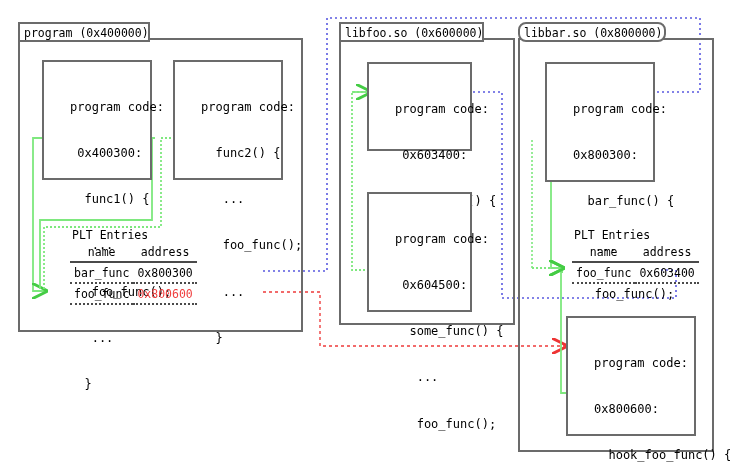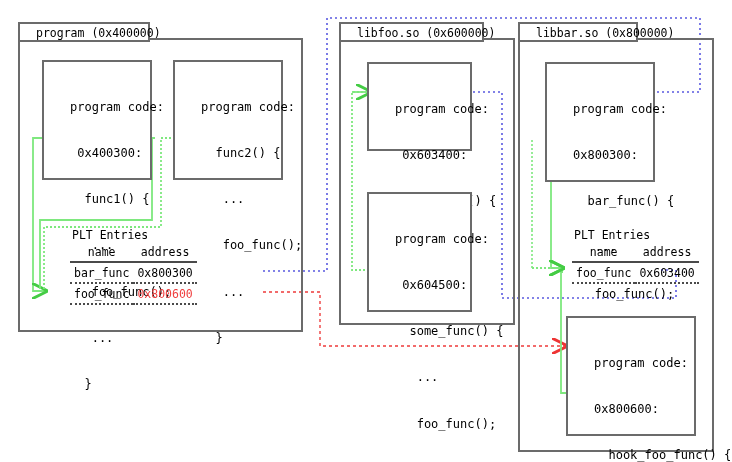--- a/index.html
+++ b/index.html
@@ -8,21 +8,21 @@
     font-family:"DejaVu Sans Mono","Liberation Mono",monospace;
     color:#000;
   }
   #stage{position:absolute;left:0;top:0;width:732px;height:462px;}
   svg#wires{position:absolute;left:0;top:0;width:732px;height:462px;pointer-events:none;}
 
   
   .module{position:absolute;border:2px solid #6b6b6b;background:transparent;box-sizing:border-box;}
   .module-title{
     position:absolute;border:2px solid #6b6b6b;background:#fff;box-sizing:border-box;
-    font-size:11.5px;line-height:18px;padding:0 16px;white-space:nowrap;height:20px;
+    font-size:11.5px;line-height:18px;padding:0 4px;white-space:nowrap;height:20px;
   }
 
   
   .codebox{
     position:absolute;border:2px solid #6b6b6b;background:#fff;box-sizing:border-box;
     font-size:12px;line-height:15.4px;padding:7px 6px 6px 26px;white-space:pre;
   }
   .codebox .ln{display:block;}
 
   
@@ -156,21 +156,21 @@
     <span class="ln">program code:</span>
     <span class="ln"> 0x604500:</span>
     <span class="ln">  some_func() {</span>
     <span class="ln">   ...</span>
     <span class="ln">   foo_func();</span>
     
     
   </div>
 
   <div class="module" style="left:518px;top:38px;width:196px;height:414px;"></div>
-  <div class="module-title" style="left:518px;top:22px;width:120px;">libbar.so (0x800000)</div>
+  <div class="module-title" style="left:518px;top:22px;width:148px;border-radius:8px;">libbar.so (0x800000)</div>
 
   <div class="codebox" style="left:545px;top:62px;width:110px;height:120px;">
     <span class="ln">program code:</span>
     <span class="ln">0x800300:</span>
     <span class="ln">  bar_func() {</span>
     <span class="ln">   ...</span>
     <span class="ln">   foo_func();</span>
     <span class="ln">   ...</span>
     <span class="ln">  }</span>
   </div>

